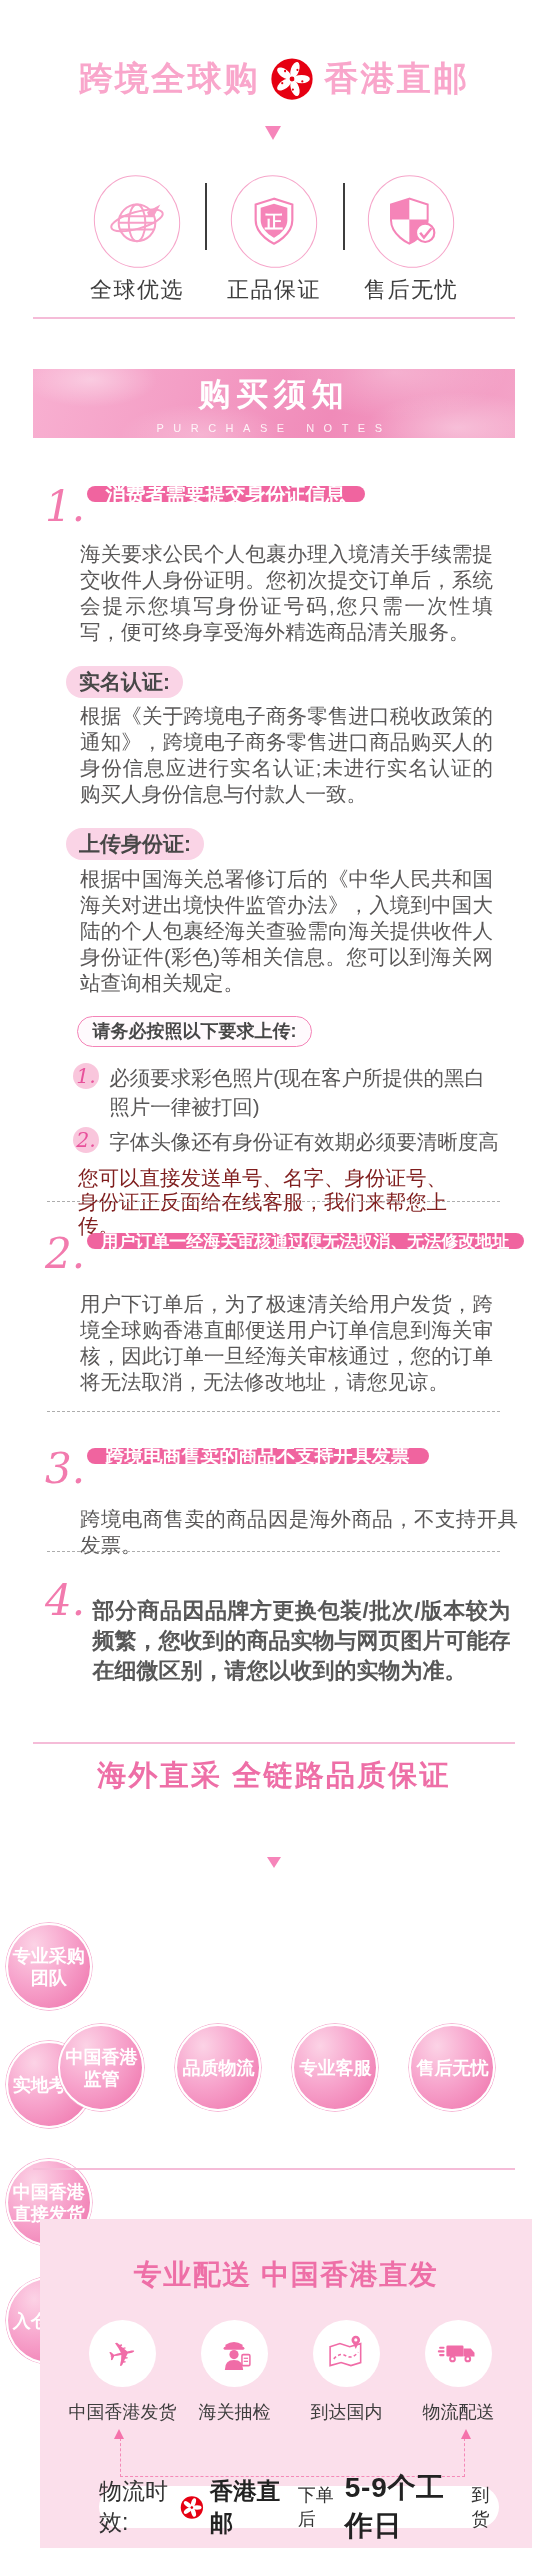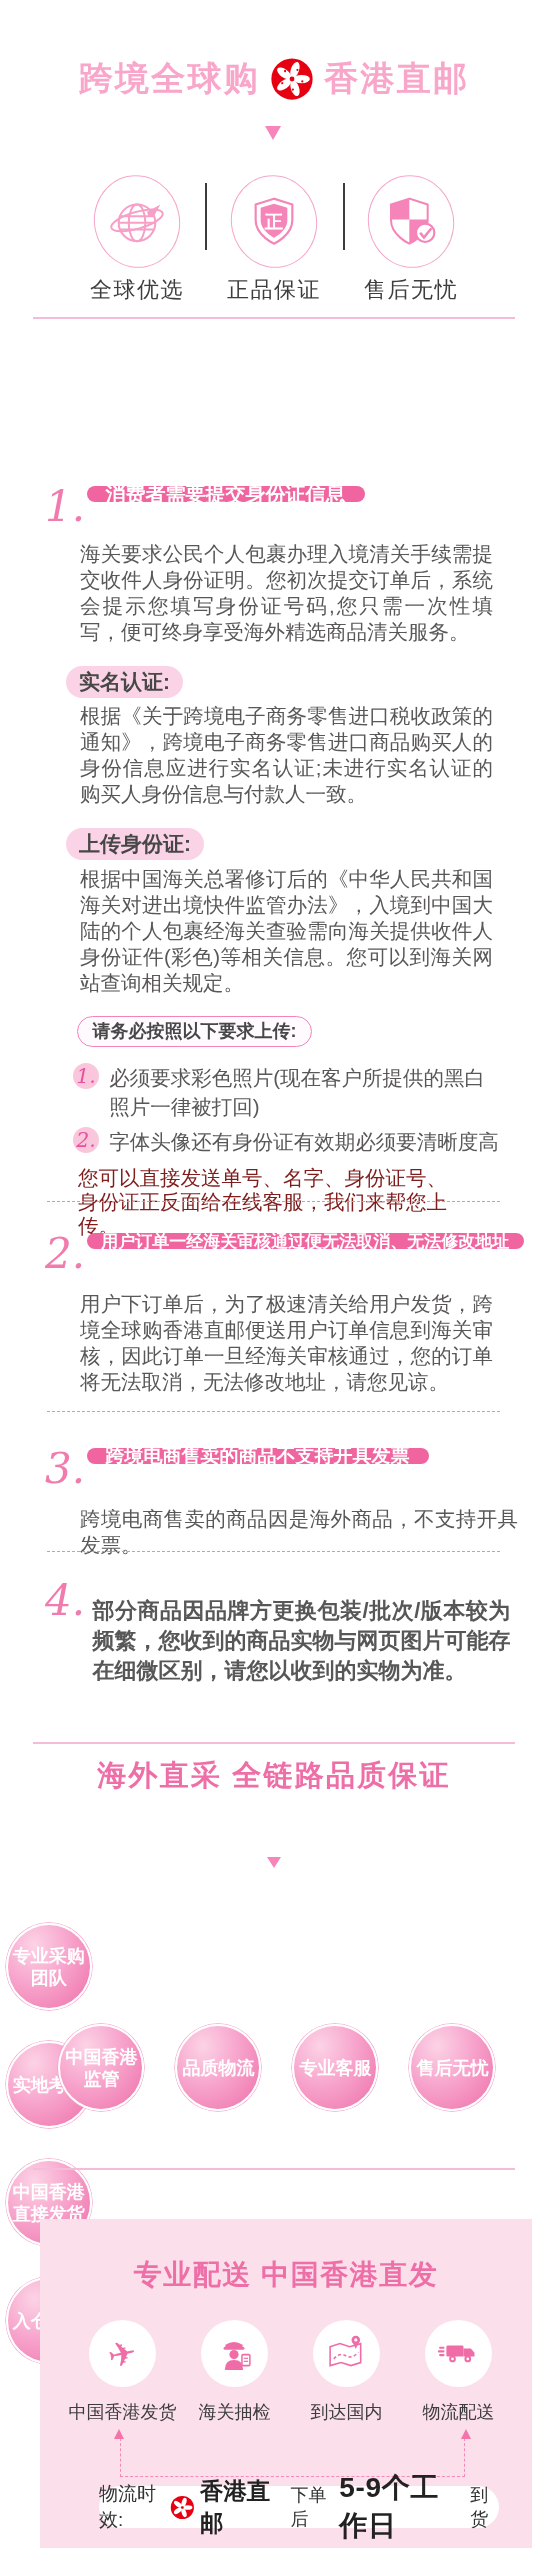--- a/index.html
+++ b/index.html
@@ -89,21 +89,21 @@
   .plane-glyph{font-size:34px;color:#f06ca7;transform:rotate(-12deg);line-height:1;}
   .step-label{margin-top:13px;font-size:18px;color:#3d3d3d;white-space:nowrap;}
   .connector{position:absolute;top:219px;left:80px;width:343px;height:38px;
              border-left:1.5px dashed #f48ab8;border-right:1.5px dashed #f48ab8;border-bottom:1.5px dashed #f48ab8;}
   .connector::before,.connector::after{content:'';position:absolute;top:-8.8px;width:0;height:0;
              border-left:5.8px solid transparent;border-right:5.8px solid transparent;
              border-bottom:10.2px solid #f572ab;}
   .connector::before{left:-6.6px;} .connector::after{right:-6.6px;}
   .time-pill{position:absolute;top:267px;left:59px;width:400px;height:42px;border-radius:21px;background:#fff;
              display:flex;align-items:center;justify-content:center;gap:5.8px;}
-  .tp-prefix{font-size:19px;color:#333;}
+  .tp-prefix{font-size:23px;color:#333;}
   .tp-flag{width:31px;height:31px;}
   .tp-brand{font-size:23.4px;font-weight:bold;color:#222;}
   .tp-after{margin-left:10.2px;font-size:18px;color:#333;}
   .tp-duration{font-size:28px;font-weight:bold;color:#222;letter-spacing:0.7px;}
   .tp-suffix{font-size:18px;color:#333;}
 </style>
 </head>
 <body>
 
 <div class="page">
@@ -174,20 +174,24 @@
         </svg>
       </div>
       <div class="flabel">售后无忧</div>
     </div>
   </div>
   <div class="abs vdiv vdiv1"></div>
   <div class="abs vdiv vdiv2"></div>
 
   <div class="abs hairline hl1"></div>
 
+  <div class="abs banner">
+    <div class="banner-title">购买须知</div>
+    <div class="banner-sub">PURCHASE NOTES</div>
+  </div>
 
   <div class="abs sec" style="top:486px;">
     <div class="sec-head">
       <span class="sec-num">1.</span>
       <span class="pill" style="font-size:20px;">消费者需要提交身份证信息</span>
     </div>
     <p class="para" style="margin-top:13px;">海关要求公民个人包裹办理入境清关手续需提交收件人身份证明。您初次提交订单后，系统会提示您填写身份证号码,您只需一次性填写，便可终身享受海外精选商品清关服务。</p>
     <div style="margin-top:20.5px;">
       <span class="tagpill">实名认证:</span>
     </div>

